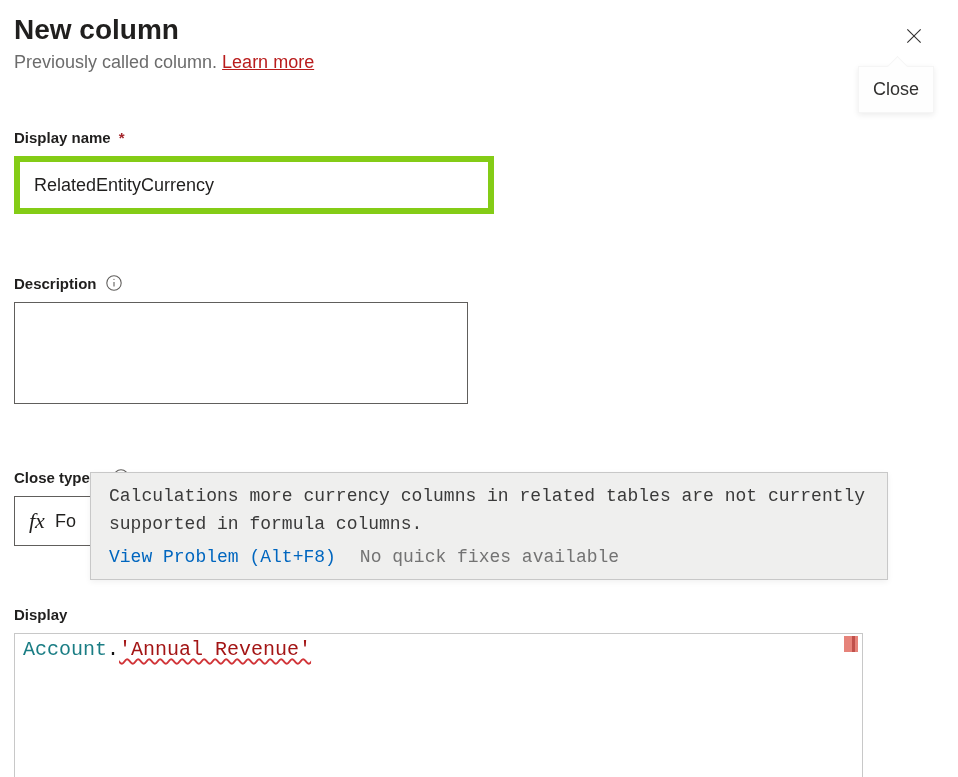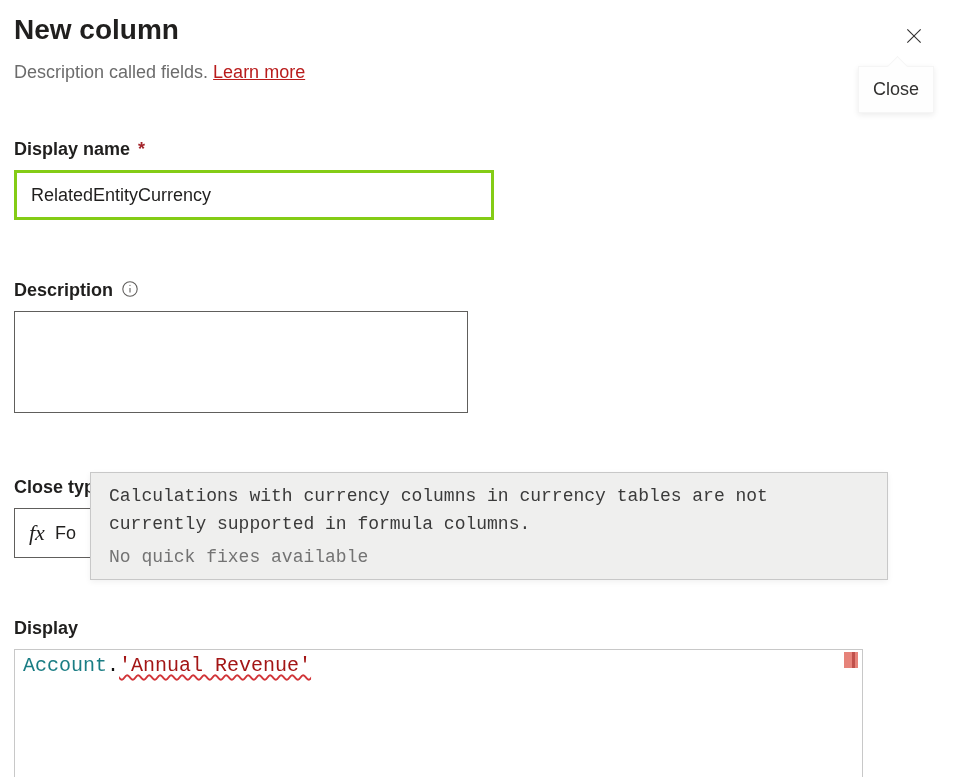--- a/index.html
+++ b/index.html
@@ -12,21 +12,21 @@
       background: #ffffff;
       width: 958px;
       height: 777px;
       position: relative;
       padding: 14px;
       color: #201f1e;
     }
     .page-title {
       font-size: 28px;
       font-weight: 600;
-      margin-bottom: 16px;
+      margin-bottom: 6px;
       color: #201f1e;
     }
     .subtitle {
       font-size: 18px;
       color: #6c6c6c;
     }
     .subtitle a {
       color: #b91c1c;
       text-decoration: underline;
     }
@@ -72,25 +72,25 @@
       border-left: 1px solid #f5f5f5;
       border-top: 1px solid #f5f5f5;
     }
     .field-group {
       margin-top: 56px;
     }
     .field-group.tight {
       margin-top: 60px;
     }
     .field-label {
-      font-size: 18px;
+      font-size: 15px;
       font-weight: 600;
       color: #201f1e;
       display: flex;
-      align-items: flex-start;
+      align-items: flex-end;
       gap: 8px;
     }
     .required-star {
       color: #a4262c;
       font-weight: 600;
     }
     .info-icon {
       width: 18px;
       height: 18px;
       display: inline-flex;
@@ -98,22 +98,22 @@
       justify-content: center;
     }
     .info-icon svg {
       stroke: #605e5c;
       fill: none;
       stroke-width: 1.2;
     }
     .text-input {
       margin-top: 10px;
       width: 480px;
-      height: 50px;
-      border: 3px solid #84cc16;
+      height: 58px;
+      border: 6px solid #84cc16;
       font-size: 18px;
       padding: 0 14px;
       font-family: inherit;
       color: #201f1e;
     }
     .text-area {
       margin-top: 10px;
       width: 454px;
       height: 102px;
       border: 1px solid #605e5c;
@@ -211,21 +211,21 @@
       height: 16px;
       background: #c0504b;
     }
   </style>
 </head>
 <body>
 
 <h1 class="page-title">New column</h1>
 
 <div class="subtitle">
-  <span>Description called fields. </span><a href="#">Learn more</a>
+  <span>Previously called column. </span><a href="#">Learn more</a>
 </div>
 
 <button class="close-btn">
   <svg viewBox="0 0 24 24">
     <line x1="4" y1="4" x2="20" y2="20"></line>
     <line x1="20" y1="4" x2="4" y2="20"></line>
   </svg>
 </button>
 
 <div class="close-tooltip">Close</div>
@@ -276,17 +276,18 @@
   </div>
   <div class="formula-editor">
     <span class="formula-token-obj">Account</span><span class="formula-token-dot">.</span><span class="formula-token-str">'Annual Revenue'</span>
     <div class="scrollbar-marker">
       <div class="scrollbar-marker-inner"></div>
     </div>
   </div>
 </div>
 
 <div class="diagnostic-popup">
-  <div class="diag-message">Calculations with currency columns in currency tables are not currently supported in formula columns.</div>
+  <div class="diag-message">Calculations more currency columns in related tables are not currently supported in formula columns.</div>
   <div class="diag-footer">
+    <span class="diag-link">View Problem (Alt+F8)</span>
     <span class="diag-nofix">No quick fixes available</span>
   </div>
 </div>
 
 </body></html>

